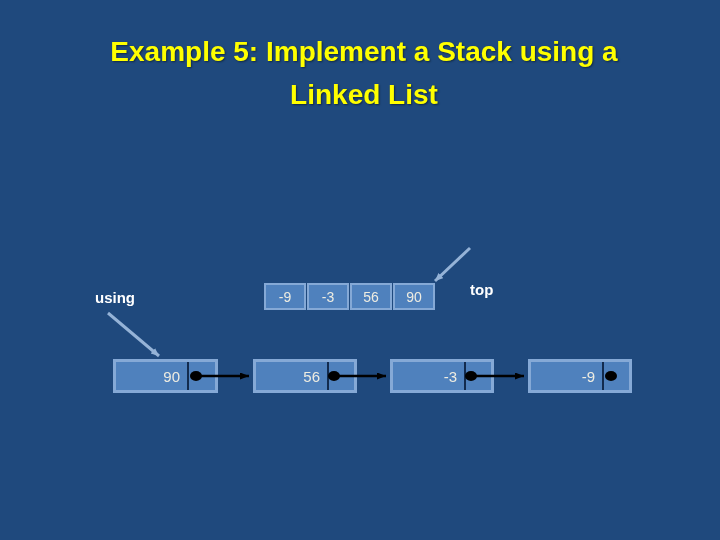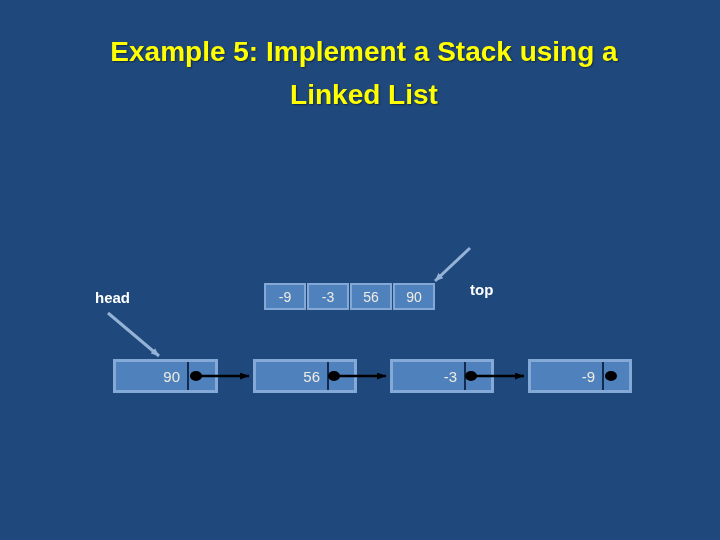--- a/index.html
+++ b/index.html
@@ -44,21 +44,21 @@
 <body>
 
 <div class="slide">
 
   <div class="title">
     <div>Example 5: Implement a Stack using a</div>
     <div>Linked List</div>
   </div>
 
   <div class="flabel" style="left:470px; top:237px;margin-top:44px;">top</div>
-  <div class="flabel" style="left:95px; top:289px;">head</div>
+  <div class="flabel" style="left:95px; top:289px;">using</div>
 
   <div>
     <div class="acell" style="left:264px;">-9</div>
     <div class="acell" style="left:307px;">-3</div>
     <div class="acell" style="left:350px;">56</div>
     <div class="acell" style="left:393px;">90</div>
   </div>
 
   <div>
     <div class="node" style="left:113px; width:105px;">

